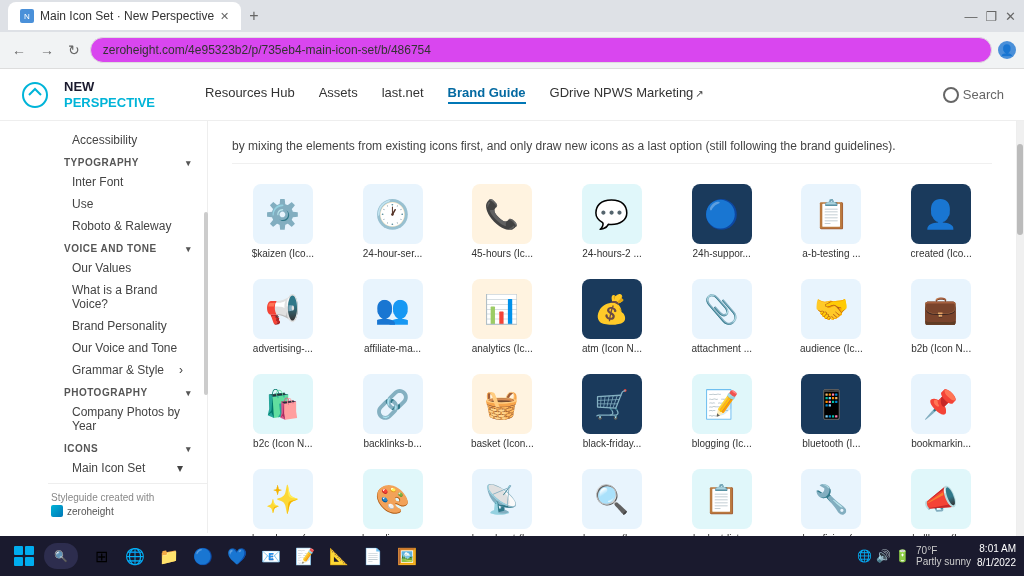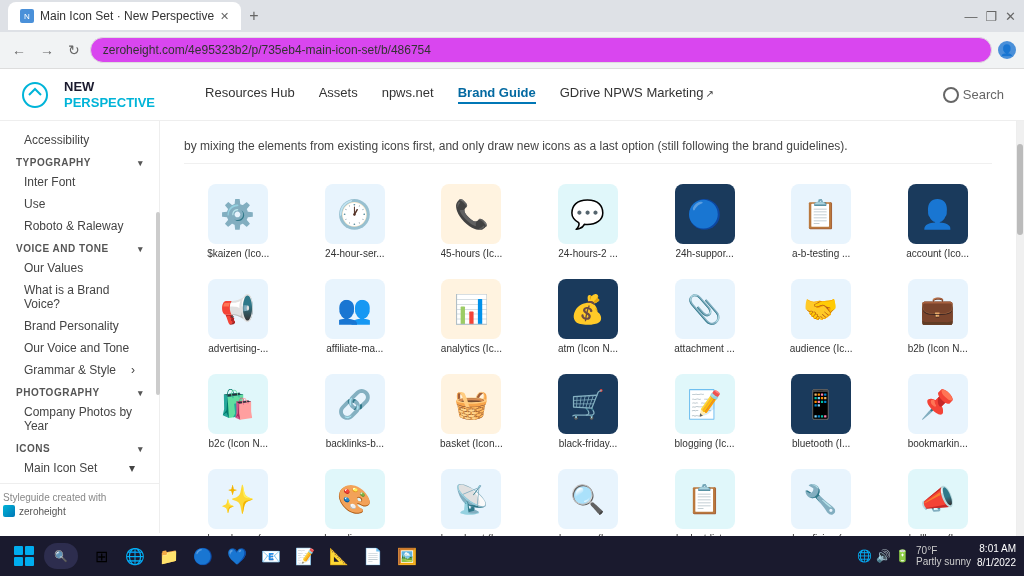--- a/index.html
+++ b/index.html
@@ -37,21 +37,21 @@
     
     .content-area { display: flex; flex: 1; overflow: hidden; }
 
     
     .sidebar { width: 160px; border-right: 1px solid #eee; overflow-y: auto; padding: 8px 0; flex-shrink: 0; }
     .sidebar-section { padding: 6px 16px 3px; font-size: 10px; font-weight: 700; color: #555; text-transform: uppercase; letter-spacing: 0.5px; display: flex; justify-content: space-between; align-items: center; }
     .sidebar-section .chevron { font-size: 9px; }
     .sidebar-sub { padding: 4px 24px; font-size: 12px; color: #444; cursor: pointer; }
     .sidebar-sub.has-arrow { display: flex; justify-content: space-between; }
     .scrollbar { width: 4px; background: #ccc; border-radius: 2px; position: absolute; right: 0; top: 20%; height: 40%; }
-    .sidebar-wrapper { position: relative; }
+    .sidebar-wrapper { position: relative; margin-left: 48px; }
     .sidebar-footer { padding: 8px 3px; font-size: 10px; color: #888; border-top: 1px solid #eee; margin-top: 4px; }
     .zh-logo { display: flex; align-items: center; gap: 4px; font-size: 10px; color: #555; margin-top: 2px; }
     .zh-dot { width: 12px; height: 12px; background: linear-gradient(135deg, #00b4d8, #0077b6); border-radius: 2px; }
 
     
     .main-content { flex: 1; overflow-y: auto; padding: 16px 24px; }
     .intro-text { font-size: 12px; color: #444; margin-bottom: 16px; line-height: 1.5; border-bottom: 1px solid #f0f0f0; padding-bottom: 8px; }
 
     
     .icons-grid { display: grid; grid-template-columns: repeat(7, 1fr); gap: 12px 8px; }
@@ -118,21 +118,21 @@
         <path d="M9 15 L15 9 L21 15" fill="none" stroke="#00b4d8" stroke-width="2"></path>
       </svg>
       <div class="logo-text">
         <div>NEW</div>
         <div><span>PERSPECTIVE</span></div>
       </div>
     </div>
     <nav class="nav-links">
       <a class="nav-link">Resources Hub</a>
       <a class="nav-link">Assets</a>
-      <a class="nav-link">npws.net</a>
+      <a class="nav-link">last.net</a>
       <a class="nav-link active">Brand Guide</a>
       <a class="nav-link external">GDrive NPWS Marketing</a>
     </nav>
     <div class="search-area">
       <div class="search-icon-circle"></div>
       <span>Search</span>
     </div>
   </div>
 
   <div class="content-area">
@@ -211,21 +211,21 @@
             <div class="icon-item">
               <div class="icon-img" style="background: rgb(26, 58, 92); font-size: 28px; border-radius: 8px;">🔵</div>
               <div class="icon-label">24h-suppor...</div>
             </div>
             <div class="icon-item">
               <div class="icon-img" style="background: rgb(232, 244, 253); font-size: 28px; border-radius: 8px;">📋</div>
               <div class="icon-label">a-b-testing ...</div>
             </div>
             <div class="icon-item">
               <div class="icon-img" style="background: rgb(26, 58, 92); font-size: 28px; border-radius: 8px;">👤</div>
-              <div class="icon-label">account (Ico...</div>
+              <div class="icon-label">created (Ico...</div>
             </div>
             <div class="icon-item">
               <div class="icon-img" style="background: rgb(232, 244, 253); font-size: 28px; border-radius: 8px;">📢</div>
               <div class="icon-label">advertising-...</div>
             </div>
             <div class="icon-item">
               <div class="icon-img" style="background: rgb(232, 244, 253); font-size: 28px; border-radius: 8px;">👥</div>
               <div class="icon-label">affiliate-ma...</div>
             </div>
             <div class="icon-item">

